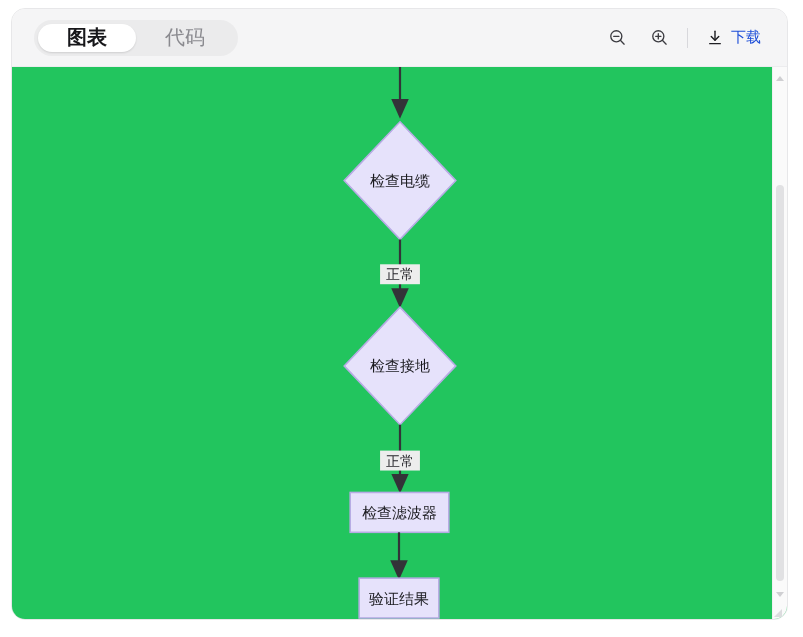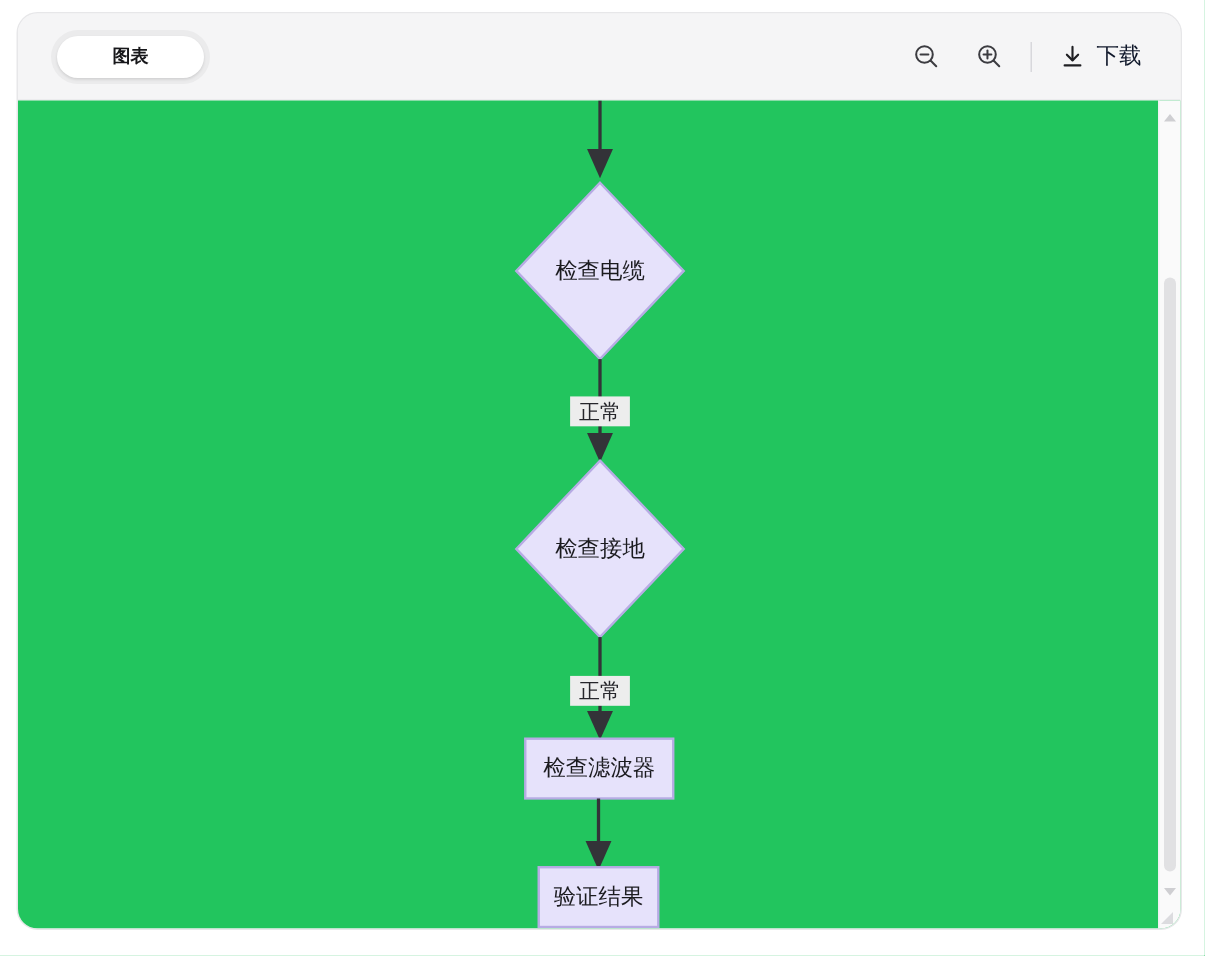--- a/index.html
+++ b/index.html
@@ -55,21 +55,21 @@
     box-sizing: border-box;
   }
   .tab {
     height: 28px;
     min-width: 66px;
     padding: 0 16px;
     border-radius: 999px;
     display: flex;
     align-items: center;
     justify-content: center;
-    font-size: 12px;
+    font-size: 20px;
     color: #8a8a8f;
     cursor: pointer;
     user-select: none;
     white-space: nowrap;
   }
   .tab.active {
     background: #ffffff;
     color: #17171a;
     font-weight: 700;
     box-shadow: 0 1px 2px rgba(0,0,0,.12);
@@ -93,21 +93,21 @@
   .vdiv {
     width: 1px;
     height: 20px;
     background: #d8d8dc;
   }
   .download-btn {
     display: flex;
     align-items: center;
     gap: 7px;
     cursor: pointer;
-    color: #0f172a;
+    color: #1d4ed8;
     font-size: 15px;
     padding: 4px 4px;
   }
 
   
   .canvas {
     position: absolute;
     left: 0;
     top: 58px;
     right: 0;
@@ -190,20 +190,23 @@
 
 <div id="root">
 
   <div class="card">
 
     <div class="header">
 
       <div class="tabs">
         <div class="tab active">
           <span>图表</span>
+        </div>
+        <div class="tab">
+          <span>代码</span>
         </div>
       </div>
 
       <div class="header-right">
 
         <div class="icon-btn">
           <svg width="19" height="19" viewBox="0 0 24 24" fill="none">
             <circle cx="10.5" cy="10.5" r="7" stroke="#3c3c41" stroke-width="1.7"></circle>
             <line x1="7.2" y1="10.5" x2="13.8" y2="10.5" stroke="#3c3c41" stroke-width="1.7" stroke-linecap="round"></line>
             <line x1="15.6" y1="15.6" x2="20.4" y2="20.4" stroke="#3c3c41" stroke-width="1.7" stroke-linecap="round"></line>

